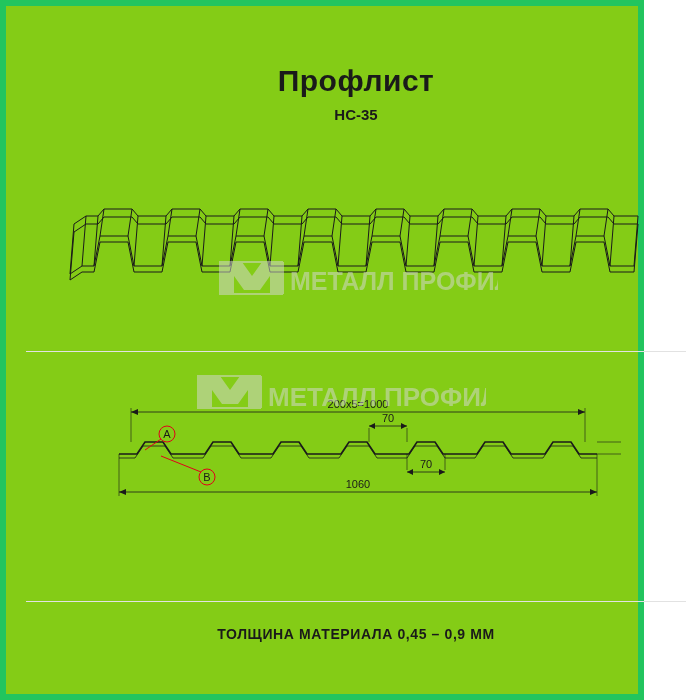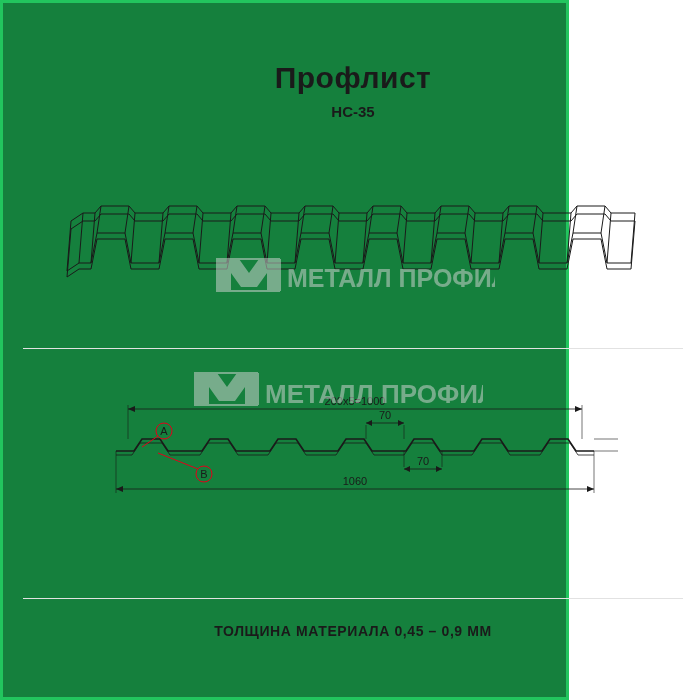--- a/index.html
+++ b/index.html
@@ -9,25 +9,25 @@
   }
   body {
     width: 700px;
     height: 700px;
     font-family: "Liberation Sans", sans-serif;
     position: relative;
     overflow: hidden;
   }
   .page {
     position: relative;
-    width: 569px;
+    width: 644px;
     height: 700px;
-    border: 3px solid #22c55e;
+    border: 6px solid #22c55e;
     box-sizing: border-box;
-    background: #15803d;
+    background: #84cc16;
   }
   .title {
     position: absolute;
     top: 58px;
     left: 0;
     width: 700px;
     text-align: center;
     font-size: 30px;
     font-weight: bold;
     letter-spacing: 0.5px;

